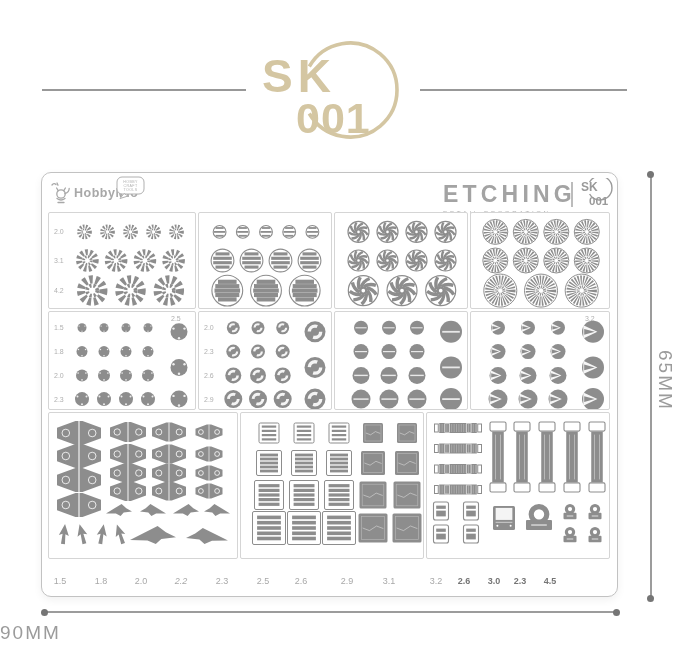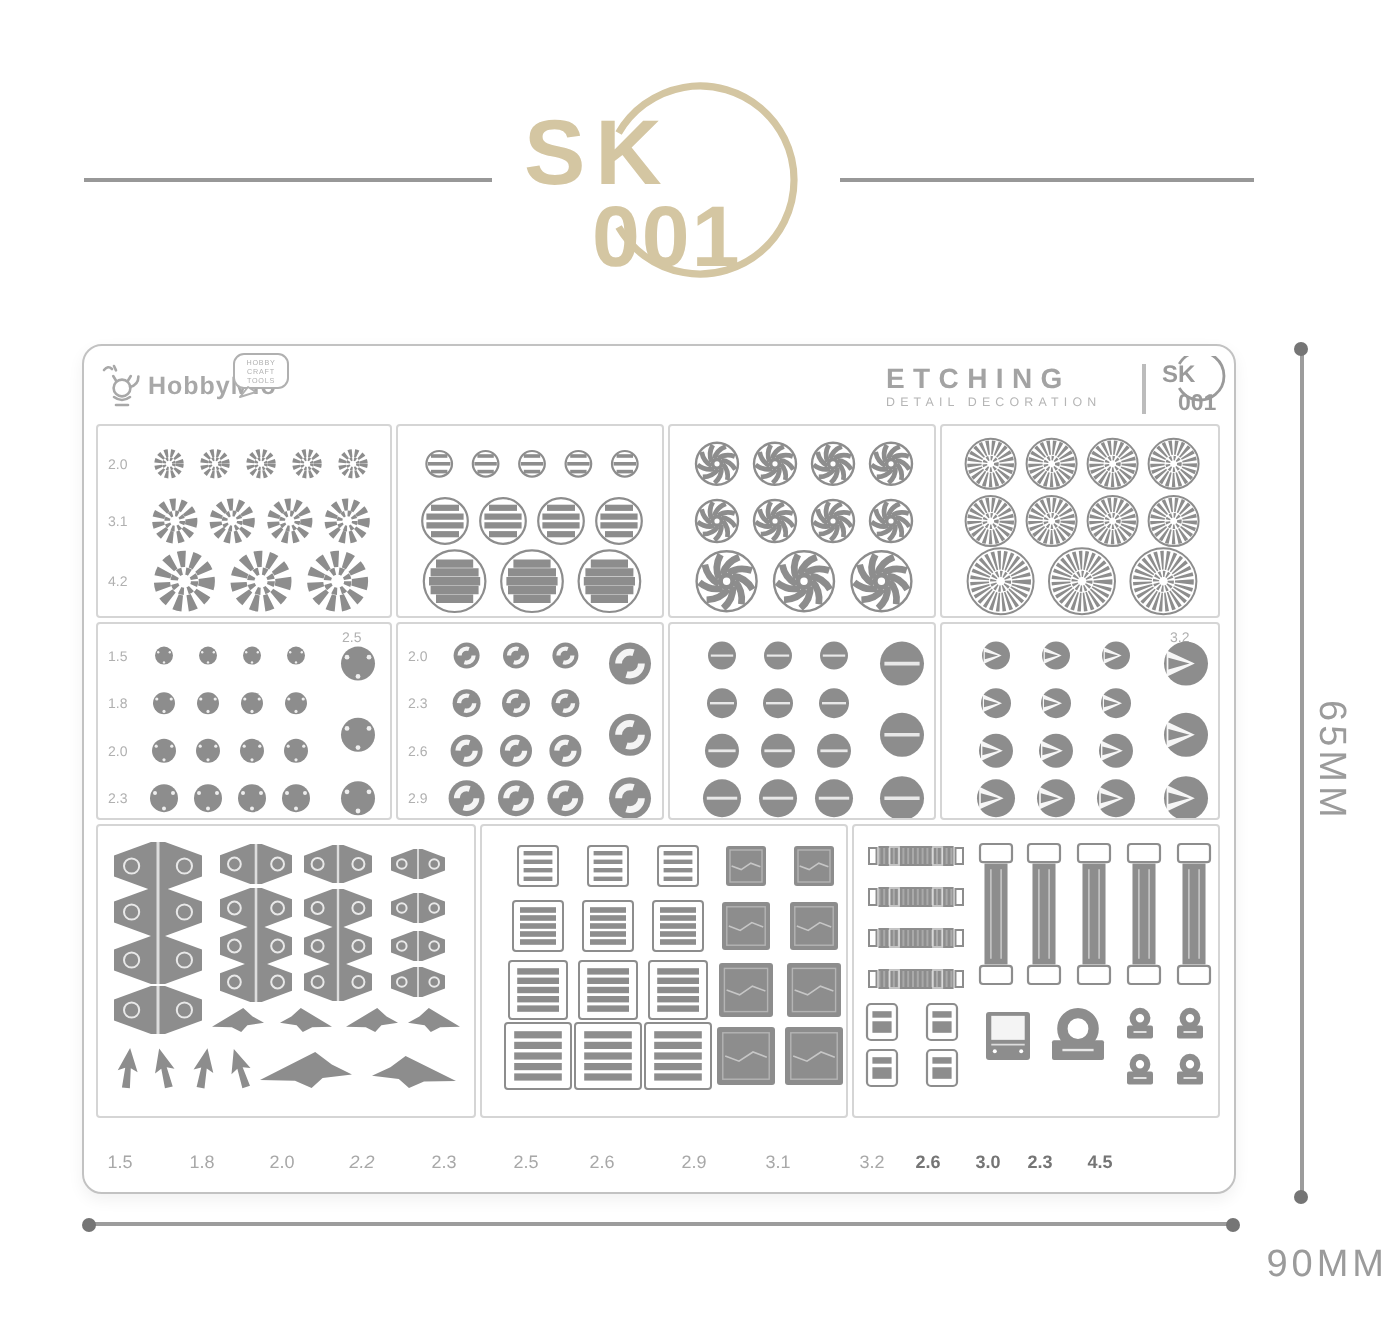--- a/index.html
+++ b/index.html
@@ -14,37 +14,37 @@
   .sheet{position:absolute;left:41px;top:172px;width:577px;height:425px;
          border:1.4px solid #c2c2c2;border-radius:10px;background:#fff;
          box-shadow:0 3px 8px rgba(0,0,0,.06);box-sizing:border-box;}
   
   .mascot{position:absolute;left:49px;top:181px;}
   .brand-name{position:absolute;left:74px;top:186px;font-size:12.5px;font-weight:bold;
               color:#a8a8a8;letter-spacing:0.5px;}
   .bubble{position:absolute;left:116px;top:176px;}
   
   .etch{position:absolute;left:443px;top:181px;width:126px;}
-  .etch-title{font-size:14px;font-weight:bold;letter-spacing:4.2px;color:#a3a3a3;}
+  .etch-title{font-size:23px;font-weight:bold;letter-spacing:4.2px;color:#a3a3a3;}
   .etch-sub{margin-top:1px;font-size:6.2px;letter-spacing:2.6px;color:#b5b5b5;}
   .etch-divider{position:absolute;left:571px;top:182px;width:1.5px;height:25px;background:#bcbcbc;}
   .mini-badge{position:absolute;left:576px;top:178px;}
   
   .panel{position:absolute;background:#fff;border:1px solid #d5d5d5;border-radius:2px;
          box-sizing:border-box;}
   .panel svg{display:block;}
   
   .size-label{position:absolute;top:576px;transform:translateX(-50%);font-size:9px;}
   .size-light{color:#a8a8a8;}
   .size-dark{color:#757575;font-weight:bold;}
   
   .dim-line-h{position:absolute;left:42px;top:611px;width:576px;height:1.5px;background:#9c9c9c;}
   .dim-line-v{position:absolute;left:650px;top:174px;width:1.5px;height:424px;background:#9c9c9c;}
   .dim-dot{position:absolute;width:7px;height:7px;border-radius:50%;background:#757575;}
-  .dim-w{position:absolute;left:0;right:0;top:622px;text-align:right;font-size:19px;
+  .dim-w{position:absolute;left:0;right:0;top:622px;text-align:left;font-size:19px;
          letter-spacing:2px;color:#9b9b9b;}
   .dim-h{position:absolute;left:676px;top:350px;transform:rotate(90deg);transform-origin:0 0;
          font-size:19px;letter-spacing:2px;color:#9b9b9b;white-space:nowrap;}
 </style>
 </head>
 <body>
 
 <div class="page">
 
   <div class="flank left"></div>

